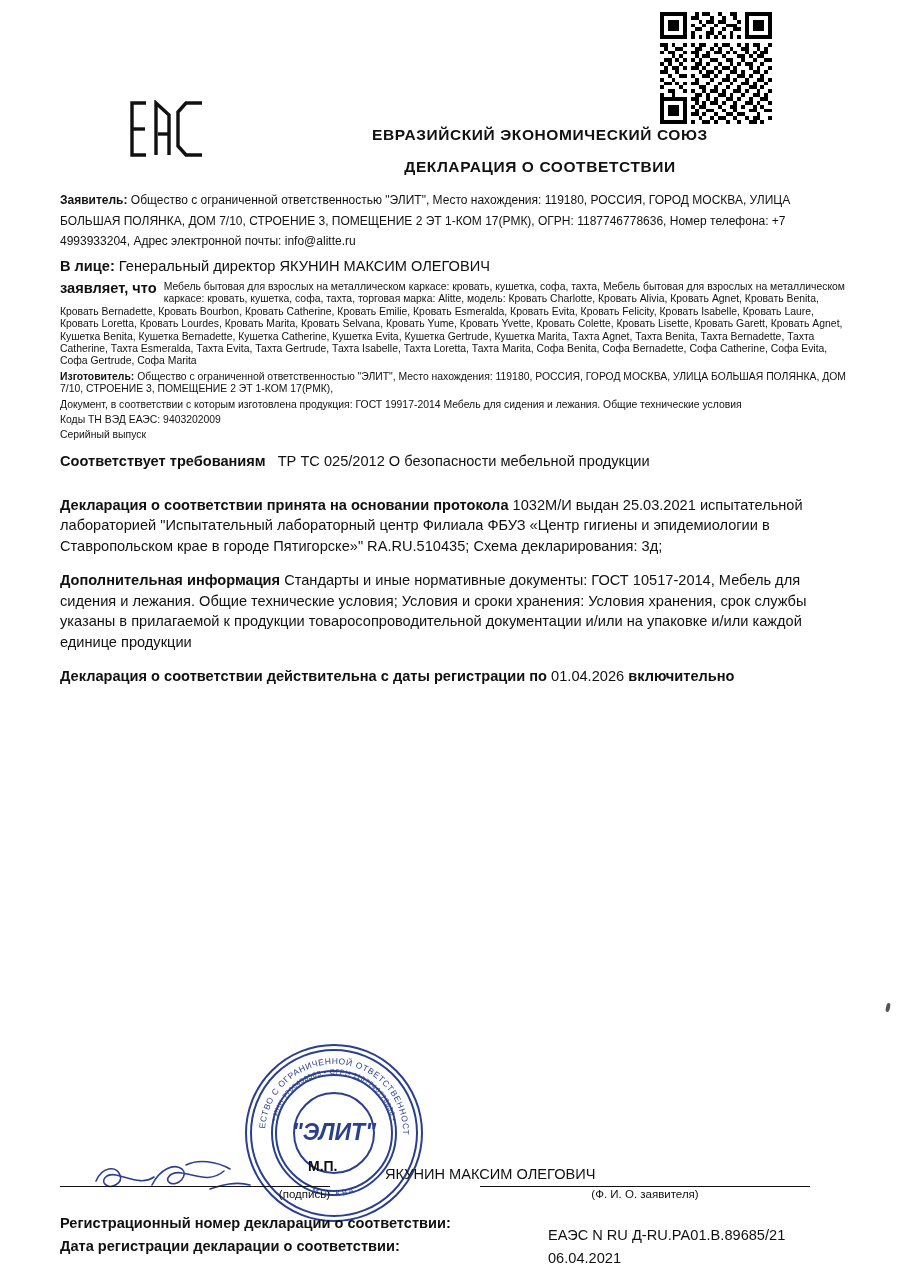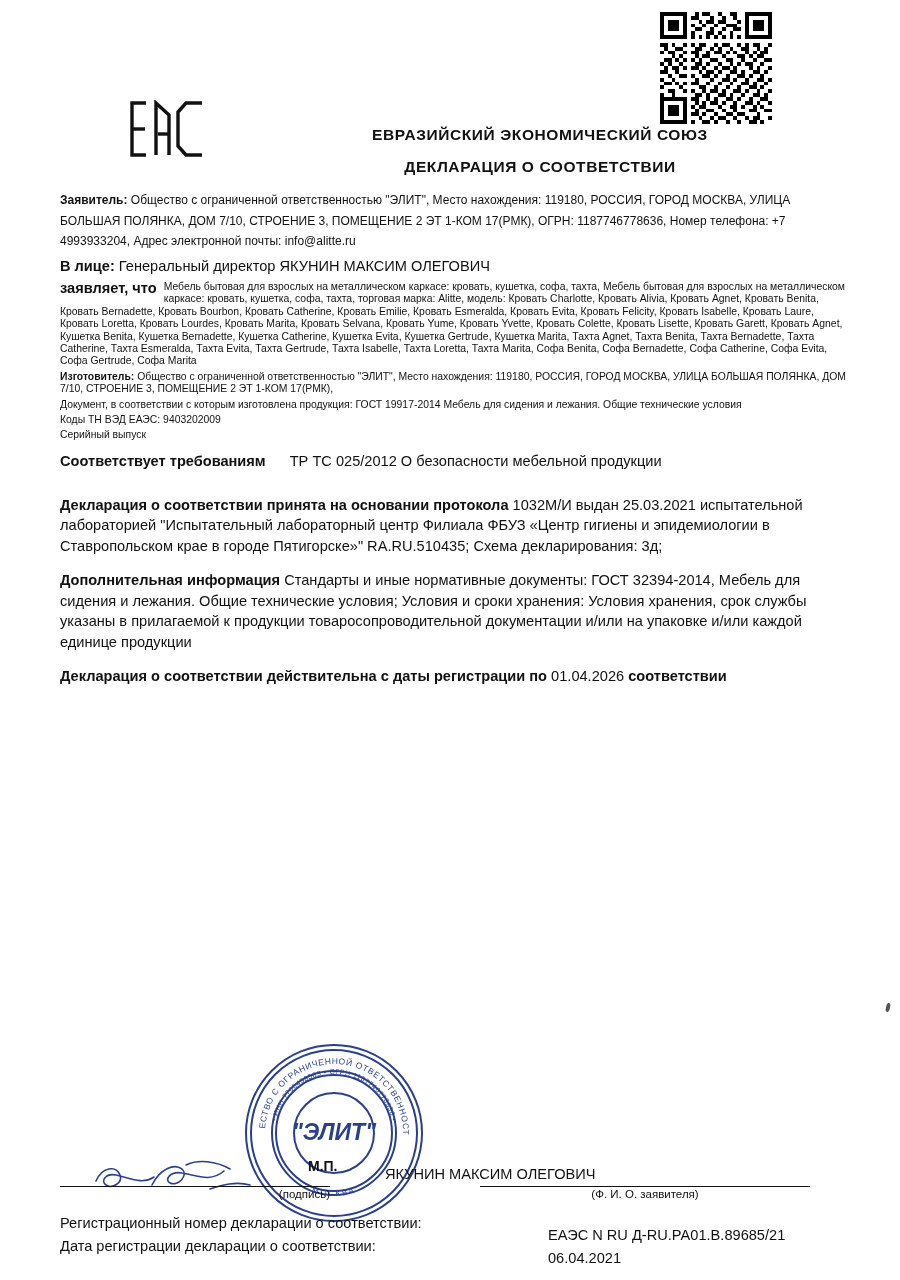--- a/index.html
+++ b/index.html
@@ -98,21 +98,21 @@
     text-align: left;
   }
   .small-text p { margin: 0; }
   .small-gap { margin-top: 3px !important; }
 
   .conform {
     font-size: 14.6px;
     margin-top: 11px;
   }
   .conform .lbl { font-weight: bold; }
-  .conform .val { margin-left: 20px; }
+  .conform .val { margin-left: 8px; }
 
   .sec {
     font-size: 14.6px;
     line-height: 20.5px;
     margin-top: 26px;
   }
   .sec.tight { margin-top: 14px; }
 
   
   .stamp {
@@ -173,21 +173,21 @@
     font-size: 11.5px;
   }
 
   
   .footline {
     position: absolute;
     left: 60px;
     width: 790px;
     font-size: 14.6px;
   }
-  .footline .lbl { font-weight: normal; }
+  .footline .lbl { font-weight: bold; }
   .footline .val {
     position: absolute;
     left: 488px;
     top: 12px;
     font-weight: normal;
   }
   .f1 { top: 1215px; }
   .f2 { top: 1238px; }
 
   .speck {
@@ -501,27 +501,27 @@
       <span class="val">ТР ТС 025/2012 О безопасности мебельной продукции</span>
     </div>
 
     <div class="sec">
       <span class="lbl">Декларация о соответствии принята на основании протокола</span>
       <span>1032М/И выдан 25.03.2021 испытательной лабораторией "Испытательный лабораторный центр Филиала ФБУЗ «Центр гигиены и эпидемиологии в Ставропольском крае в городе Пятигорске»" RA.RU.510435; Схема декларирования: 3д;</span>
     </div>
 
     <div class="sec tight">
       <span class="lbl">Дополнительная информация</span>
-      <span>Стандарты и иные нормативные документы: ГОСТ 32394-2014, Мебель для сидения и лежания. Общие технические условия; Условия и сроки хранения: Условия хранения, срок службы указаны в прилагаемой к продукции товаросопроводительной документации и/или на упаковке и/или каждой единице продукции</span>
+      <span>Стандарты и иные нормативные документы: ГОСТ 10517-2014, Мебель для сидения и лежания. Общие технические условия; Условия и сроки хранения: Условия хранения, срок службы указаны в прилагаемой к продукции товаросопроводительной документации и/или на упаковке и/или каждой единице продукции</span>
     </div>
 
     <div class="sec tight">
       <span class="lbl">Декларация о соответствии действительна с даты регистрации по</span>
       <span>01.04.2026</span>
-      <span class="lbl">соответствии</span>
+      <span class="lbl">включительно</span>
     </div>
 
   </div>
 
   <div class="speck"></div>
 
   <div class="stamp">
     <svg viewBox="0 0 182 182" width="182" height="182">
       <defs>
         <path id="arcTop" d="M 22,91 A 69,69 0 0 1 160,91"></path>

